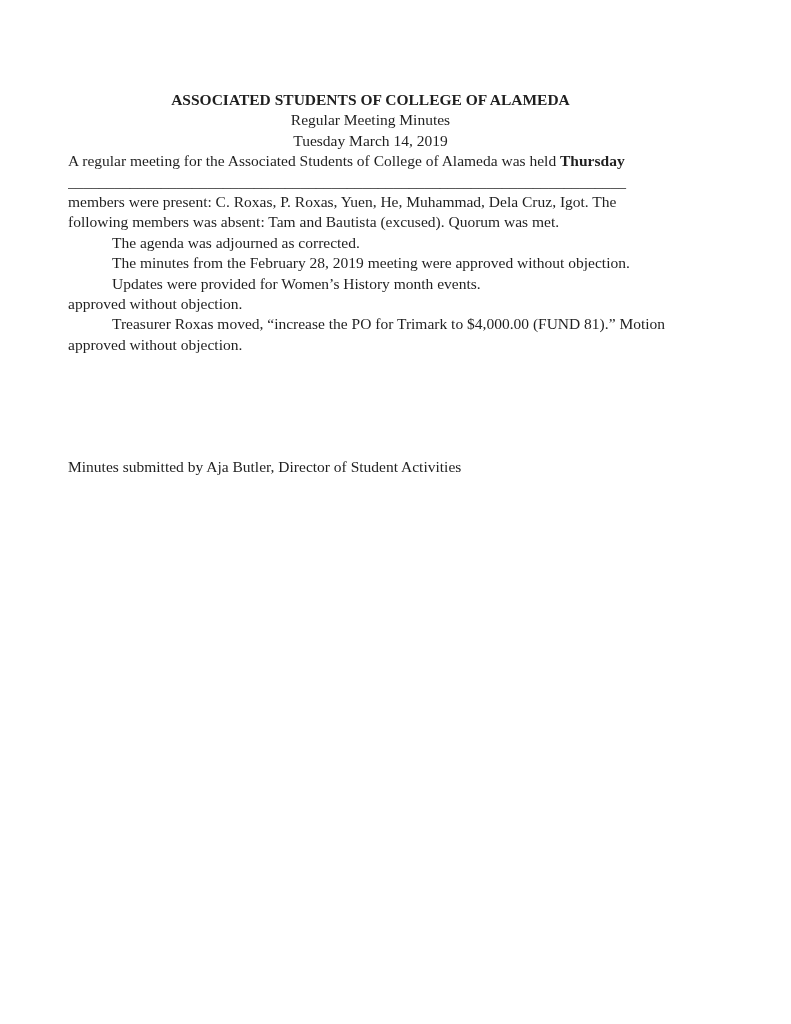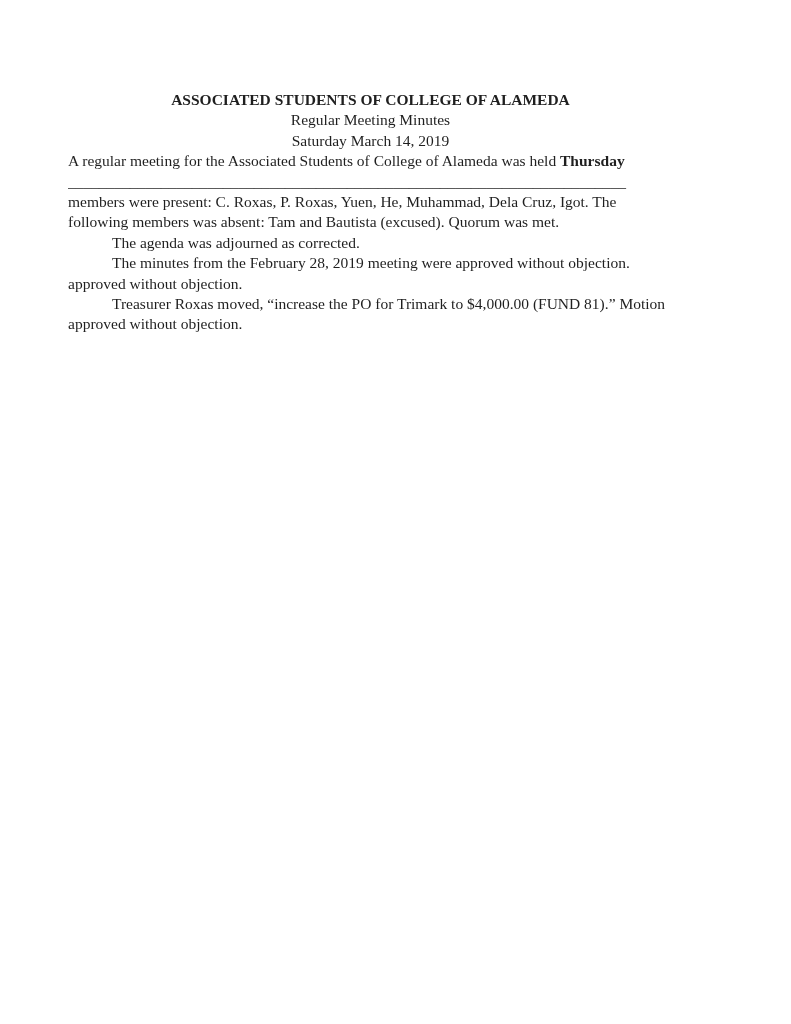--- a/index.html
+++ b/index.html
@@ -43,33 +43,35 @@
   .spacer-2 { height: 40.8px; }
 </style>
 </head>
 <body>
 
 <div class="page">
   <div class="col">
 
     <div class="ln center b">ASSOCIATED STUDENTS OF COLLEGE OF ALAMEDA</div>
     <div class="ln center">Regular Meeting Minutes</div>
-    <div class="ln center">Saturday March 14, 2019</div>
+    <div class="ln center">Tuesday March 14, 2019</div>
 
     <div class="ln"><span>A regular meeting for the Associated Students of College of Alameda was held </span><span class="b">Thursday</span></div>
 
     <div class="ln divider">________________________________________________________________________</div>
     <div class="ln">members were present: C. Roxas, P. Roxas, Yuen, He, Muhammad, Dela Cruz, Igot. The</div>
     <div class="ln">following members was absent: Tam and Bautista (excused). Quorum was met.</div>
     <div class="ln ind">The agenda was adjourned as corrected.</div>
     <div class="ln ind">The minutes from the February 28, 2019 meeting were approved without objection.</div>
+    <div class="ln ind">Updates were provided for Women’s History month events.</div>
     <div class="ln">approved without objection.</div>
     <div class="ln ind">Treasurer Roxas moved, “increase the PO for Trimark to $4,000.00 (FUND 81).” Motion</div>
     <div class="ln">approved without objection.</div>
 
     <div class="spacer-3"></div>
 
 
     <div class="spacer-2"></div>
 
+    <div class="ln">Minutes submitted by Aja Butler, Director of Student Activities</div>
 
   </div>
 </div>
 
 </body></html>

